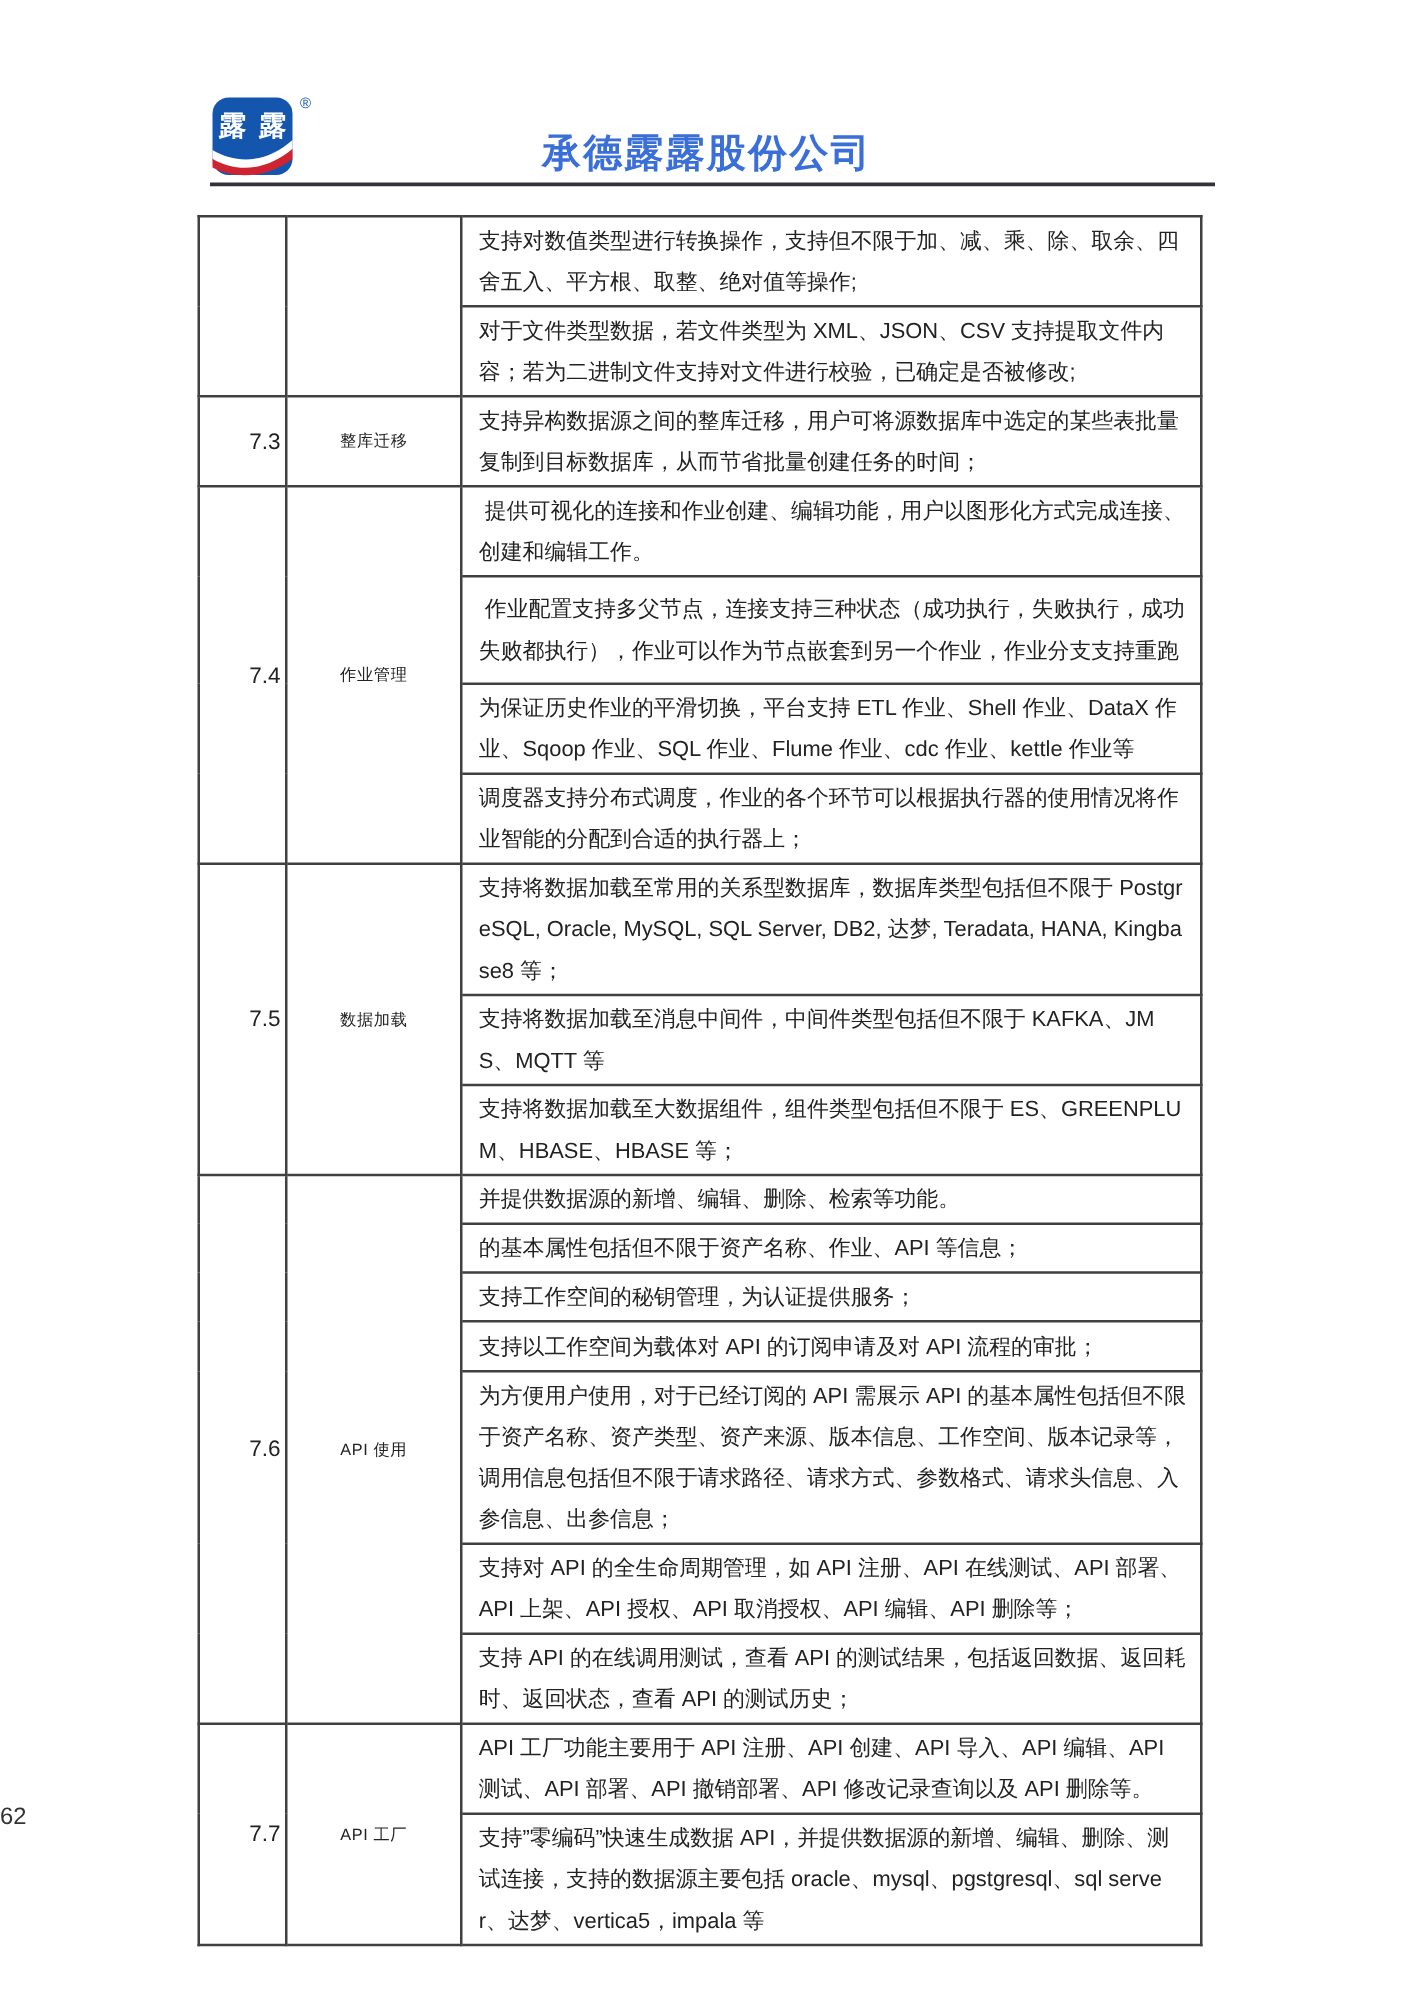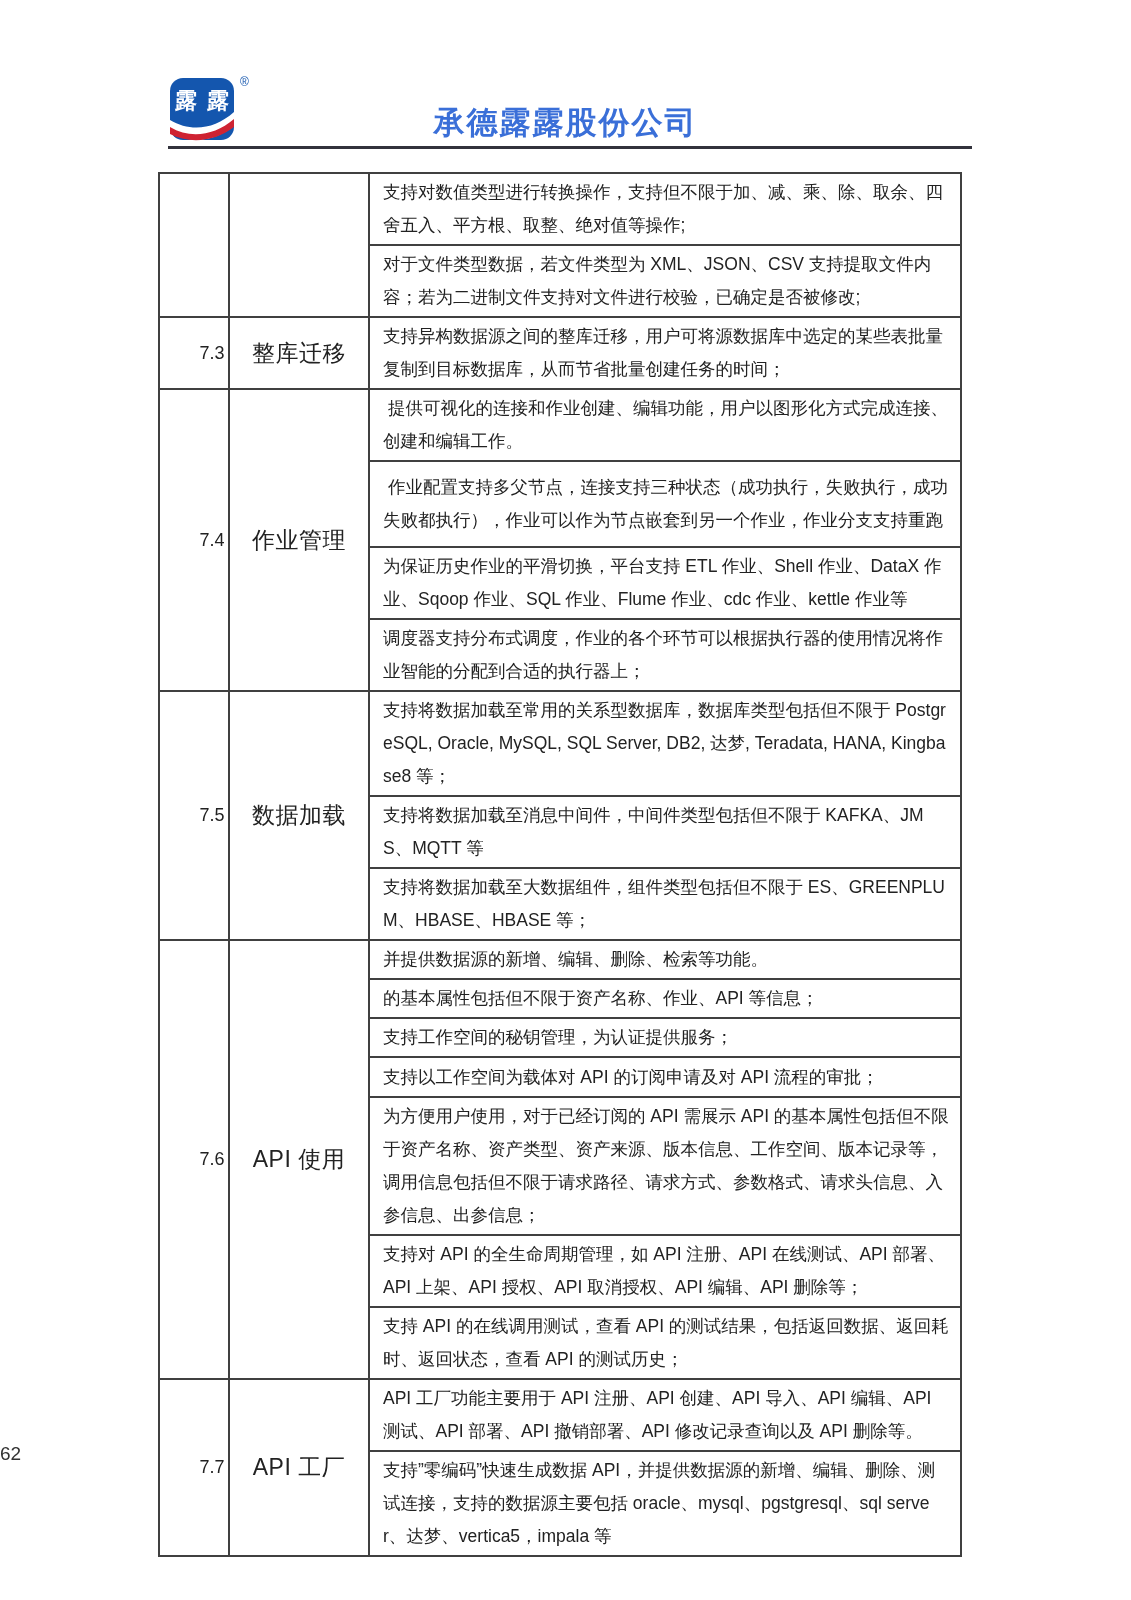--- a/index.html
+++ b/index.html
@@ -38,21 +38,21 @@
     vertical-align:middle;
   }
   .cell-number {
     text-align:center;
     font-size:18px;
     color:#222;
     padding-left:36px;
   }
   .cell-category {
     text-align:center;
-    font-size:23px;
+    font-size:13px;
     color:#222;
     letter-spacing:0.5px;
   }
   .cell-requirement {
     padding:2px 10px 2px 13px;
     font-size:17.5px;
     line-height:33px;
     color:#222;
     white-space:pre-wrap;
     word-break:break-all;

